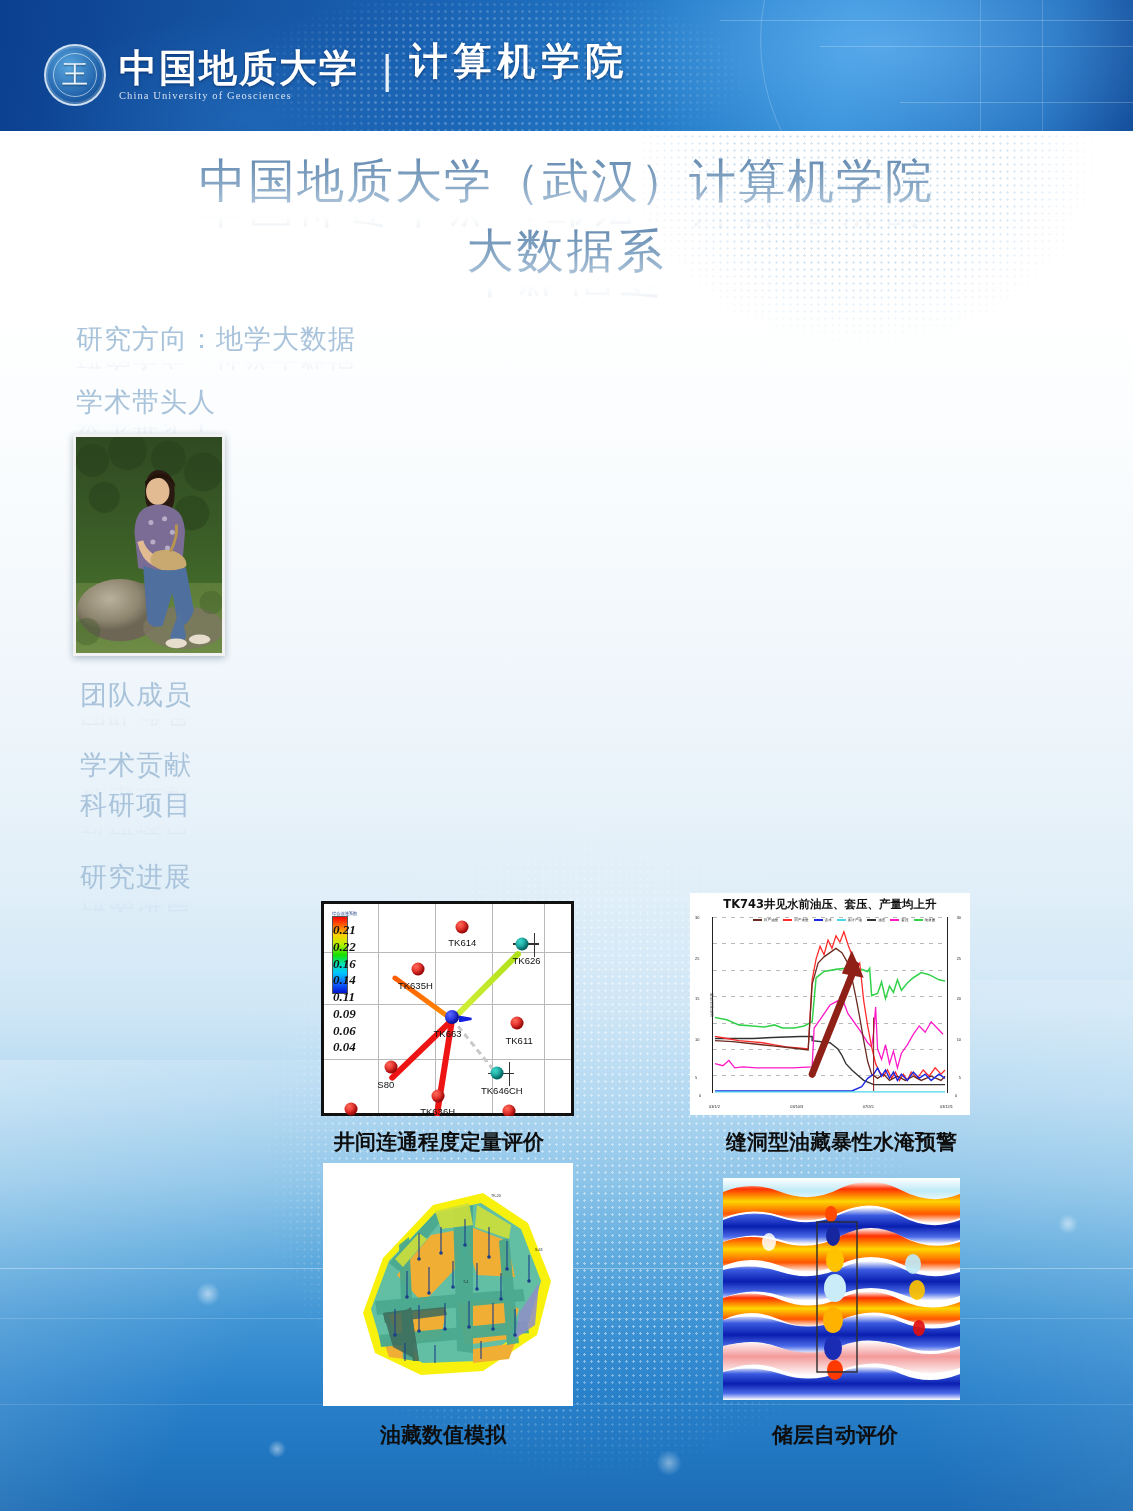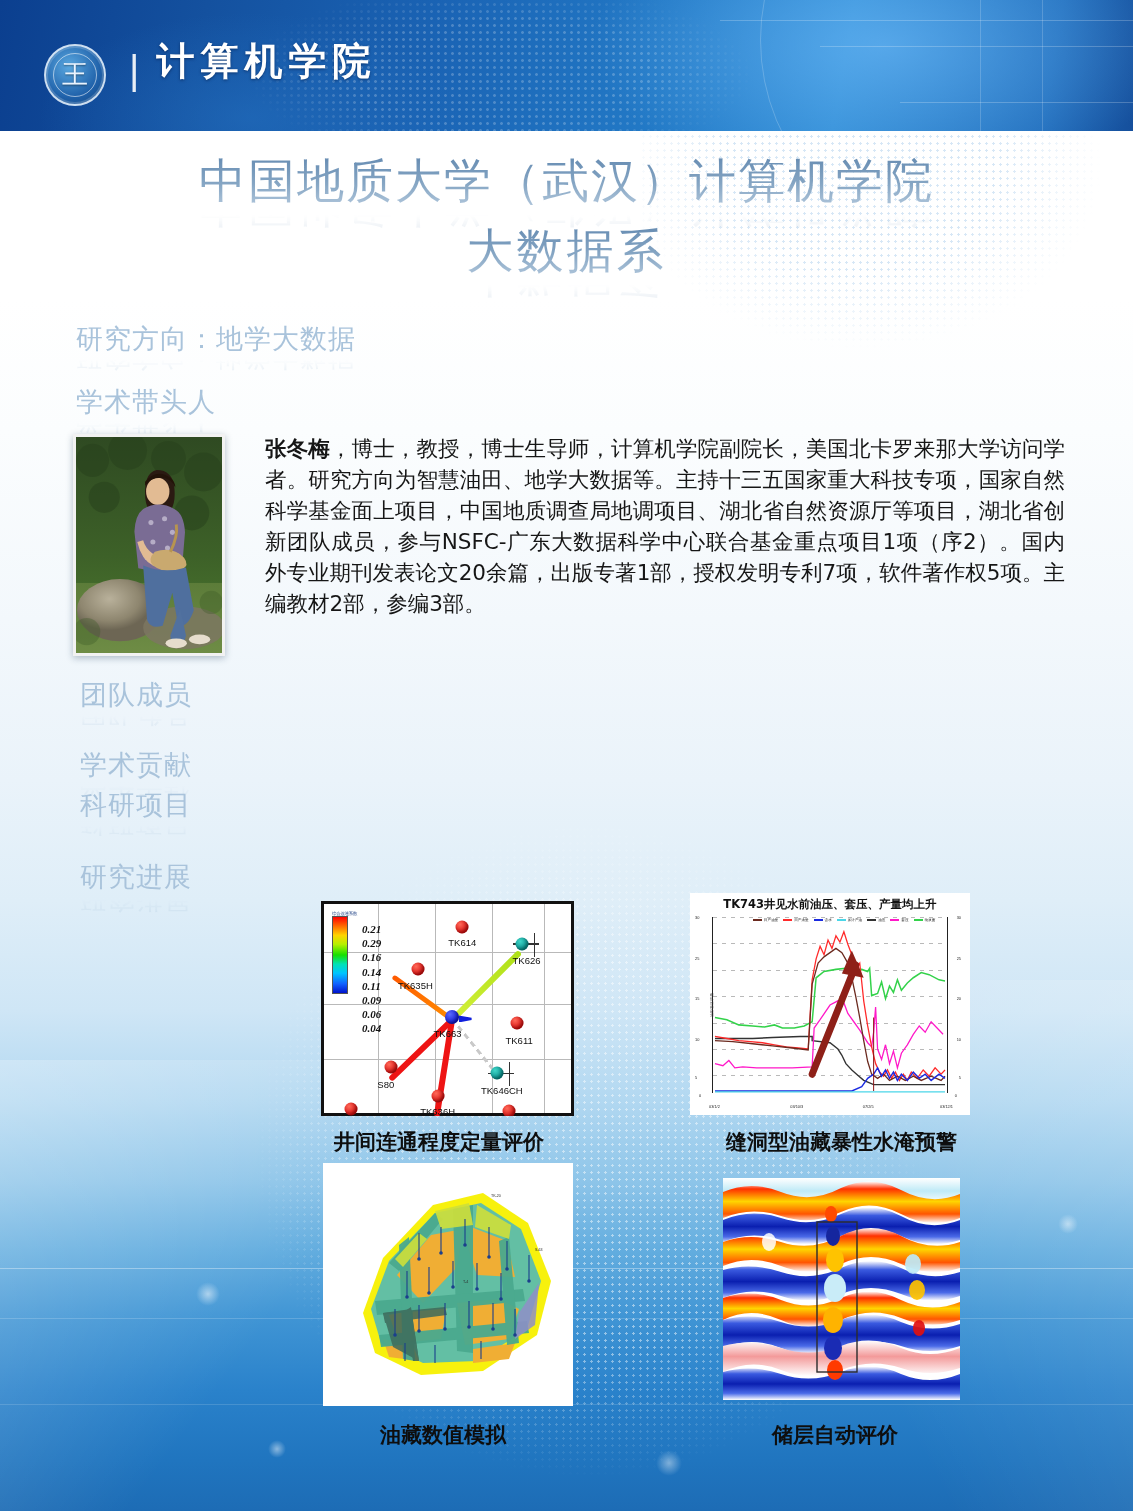--- a/index.html
+++ b/index.html
@@ -198,21 +198,21 @@
   .conn{position:absolute;transform-origin:0 50%;border-radius:3px;}
   .cross{position:absolute;transform:translate(-50%,-50%);}
   .cross::before,.cross::after{content:"";position:absolute;background:#333;}
   .cross::before{left:-9px;top:-0.5px;width:26px;height:1.3px;}
   .cross::after{left:12px;top:-11px;width:1.3px;height:24px;}
   .legendbox{position:absolute;left:8px;top:7px;width:48px;}
   .legendtitle{font-size:4.4px;color:#2a4a8a;letter-spacing:-.2px;white-space:nowrap;
     font-family:"Liberation Sans","DejaVu Sans",sans-serif;}
   .legendbar{width:16px;height:78px;border:.7px solid #555;
     background:linear-gradient(180deg,#ff0000 0%,#ff5a00 10%,#ffd400 24%,#b6f000 36%,#17e000 50%,#00e2b6 62%,#00c4ff 74%,#1060ff 88%,#0012cc 100%);}
-  .legendvals{position:absolute;left:30px;top:6px;font-size:11px;line-height:1.29;color:#111;font-style:italic;font-weight:bold;
+  .legendvals{position:absolute;left:1px;top:6px;font-size:13px;line-height:1.29;color:#111;font-style:italic;font-weight:bold;
     font-family:"Liberation Serif","DejaVu Serif",serif;}
 
   
   .chart{position:absolute;inset:0;background:#fff;}
   .chart-title{position:absolute;left:0;right:0;top:4px;text-align:center;
     font-size:11.5px;font-weight:bold;color:#111;font-family:"DejaVu Sans","Liberation Sans",sans-serif;}
   .plotbox{position:absolute;left:22px;top:24px;right:22px;bottom:22px;border-left:1.4px solid #222;border-right:1.4px solid #222;}
   .gl{position:absolute;left:0;right:0;height:1px;
       background:repeating-linear-gradient(90deg,#b9b9b9 0 4px,transparent 4px 9px);}
   .legend-row{position:absolute;left:18%;right:6%;top:1px;display:flex;gap:5px;align-items:center;justify-content:center;}
@@ -249,20 +249,24 @@
     <div class="bline" style="left:720px;right:0;top:20px;"></div>
     <div class="bline" style="left:820px;right:0;top:46px;"></div>
     <div class="bline" style="left:900px;right:0;top:102px;"></div>
     <div class="bvline" style="left:980px;top:0;height:131px;"></div>
     <div class="bvline" style="left:1042px;top:0;height:131px;"></div>
     <div class="arc" style="left:760px;top:-170px;width:420px;height:420px;"></div>
 
     <div class="logo-wrap">
       <div class="logo-seal">
         <span class="seal-glyph">王</span>
+      </div>
+      <div class="logo-text">
+        <div class="logo-cn">中国地质大学</div>
+        <div class="logo-en">China University of Geosciences</div>
       </div>
       <div class="logo-div">|</div>
       <div class="logo-col">计算机学院</div>
     </div>
   </div>
 
   <div class="title-block">
     <div class="ptitle">中国地质大学（武汉）计算机学院</div>
     <div class="ptitle reflect">中国地质大学（武汉）计算机学院</div>
     <div class="ptitle l2" style="margin-top:-16px;">大数据系</div>
@@ -352,23 +356,20 @@
         <ellipse cx="104" cy="212" rx="11" ry="5" fill="#e6ddcd"></ellipse>
         <ellipse cx="128" cy="208" rx="11" ry="5" fill="#e6ddcd"></ellipse>
       </g>
       <g opacity=".35" fill="#3c5a27">
         <circle cx="12" cy="200" r="14"></circle>
           <circle cx="140" cy="170" r="12"></circle>
       </g>
     </svg>
   </div>
 
-  <div class="btext" style="left:265px;top:434px;width:800px;">
-    <b>张冬梅</b><span>，博士，教授，博士生导师，计算机学院副院长，美国北卡罗来那大学访问学者。研究方向为智慧油田、地学大数据等。主持十三五国家重大科技专项，国家自然科学基金面上项目，中国地质调查局地调项目、湖北省自然资源厅等项目，湖北省创新团队成员，参与NSFC-广东大数据科学中心联合基金重点项目1项（序2）。国内外专业期刊发表论文20余篇，出版专著1部，授权发明专利7项，软件著作权5项。主编教材2部，参编3部。</span>
-  </div>
 
 
 
   <div class="fig" style="left:321px;top:901px;width:253px;height:215px;">
     <div class="wellmap">
 
       <div class="wgrid" style="left:0;right:0;top:23%;height:1px;"></div>
       <div class="wgrid" style="left:0;right:0;top:48%;height:1px;"></div>
       <div class="wgrid" style="left:0;right:0;top:74%;height:1px;"></div>
       <div class="wgrid" style="top:0;bottom:0;left:22%;width:1px;"></div>
@@ -411,21 +412,21 @@
 
       <div class="well" style="left:11%;top:98%;background:radial-gradient(circle at 35% 30%,#ff6a5a,#d40d0d 70%);"></div>
       <div class="well" style="left:75%;top:99%;background:radial-gradient(circle at 35% 30%,#ff6a5a,#d40d0d 70%);"></div>
 
       <div class="legendbox">
         <div class="legendtitle">综合连通系数</div>
         <div style="position:relative;">
           <div class="legendbar"></div>
           <div class="legendvals">
             <div>0.21</div>
-            <div>0.29</div>
+            <div>0.22</div>
             <div>0.16</div>
             <div>0.14</div>
             <div>0.11</div>
             <div>0.09</div>
             <div>0.06</div>
             <div>0.04</div>
           </div>
         </div>
       </div>
     </div>

